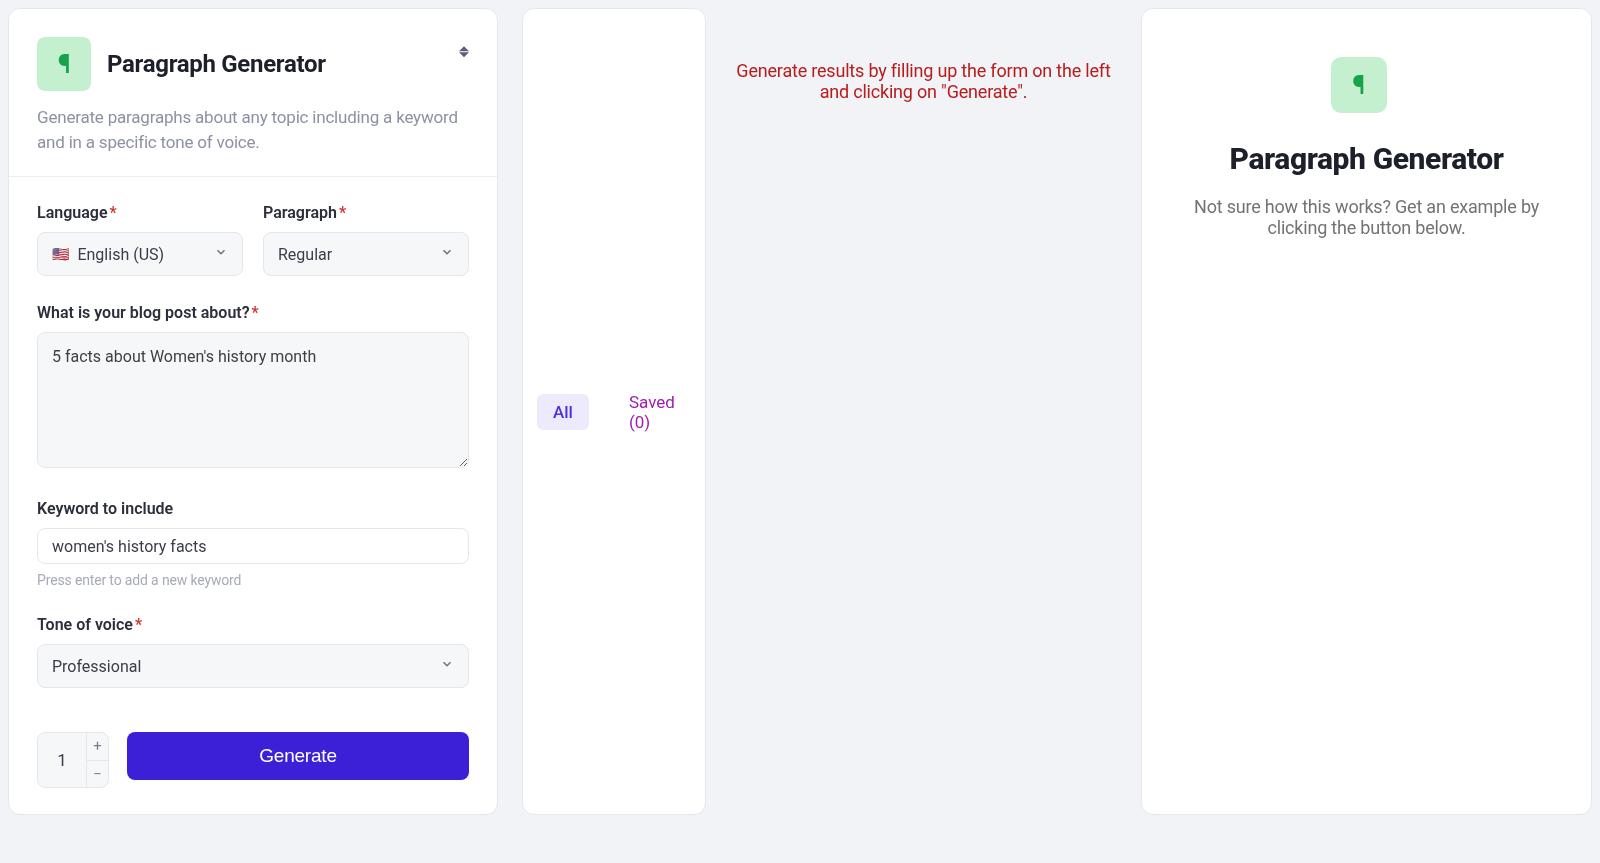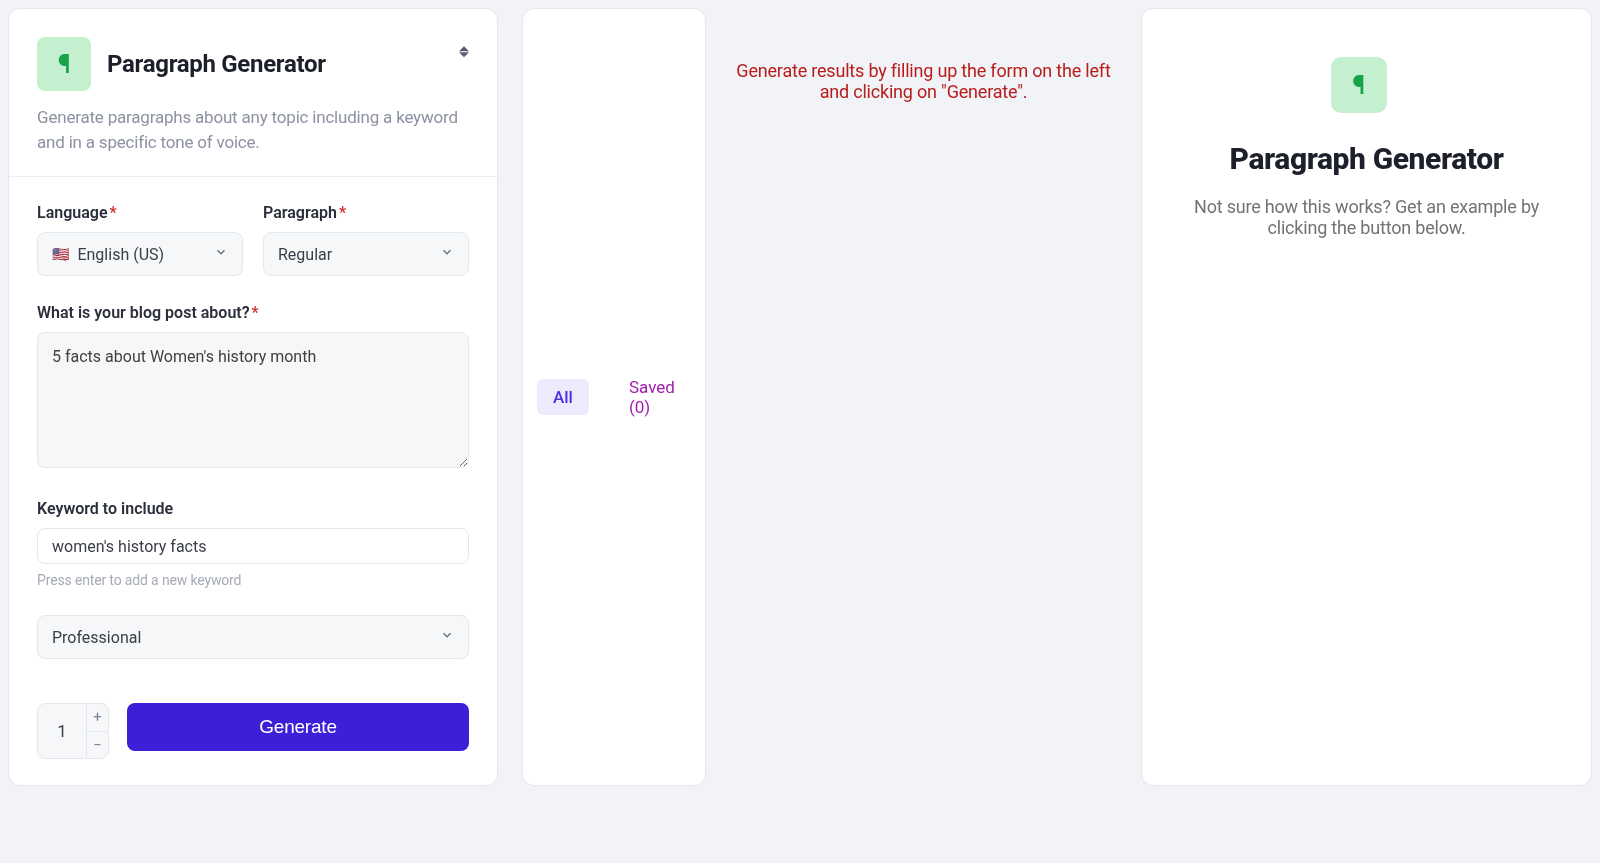--- a/index.html
+++ b/index.html
@@ -353,20 +353,23 @@
         <textarea class="textarea" style="">5 facts about Women's history month</textarea>
       </div>
 
       <div class="field-group">
         <label class="field-label">Keyword to include</label>
         <input type="text" class="text-input" value="women's history facts" style="">
         <div class="helper-text">Press enter to add a new keyword</div>
       </div>
 
       <div class="field-group">
+        <label class="field-label">
+          <span>Tone of voice</span><span class="required-star">*</span>
+        </label>
         <div class="select-wrap">
           <span class="select-value">Professional</span>
           <span class="select-chevron">
             <svg class="chevron-down-svg" viewBox="0 0 24 24" fill="none" stroke="currentColor" stroke-width="2.5">
                 <polyline points="6 9 12 15 18 9"></polyline>
               </svg>
           </span>
         </div>
       </div>
     </div>

